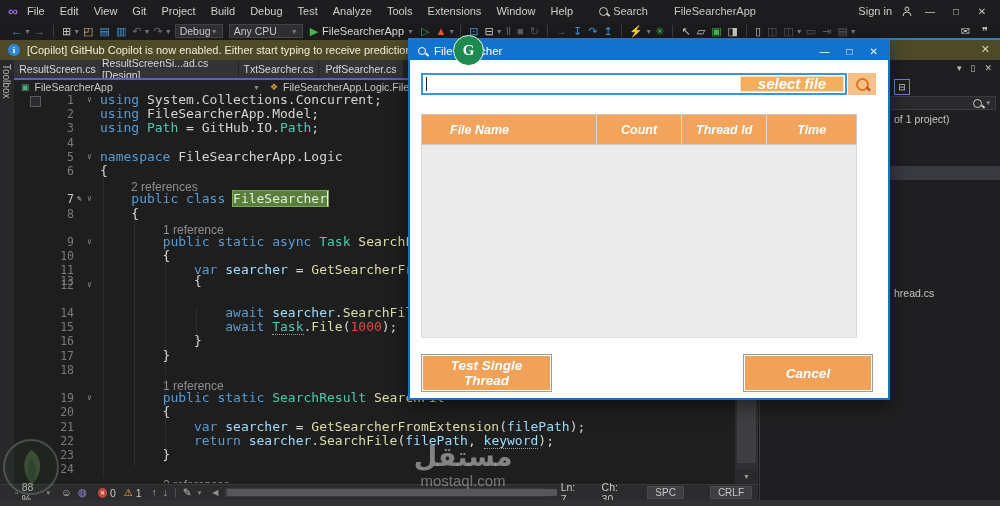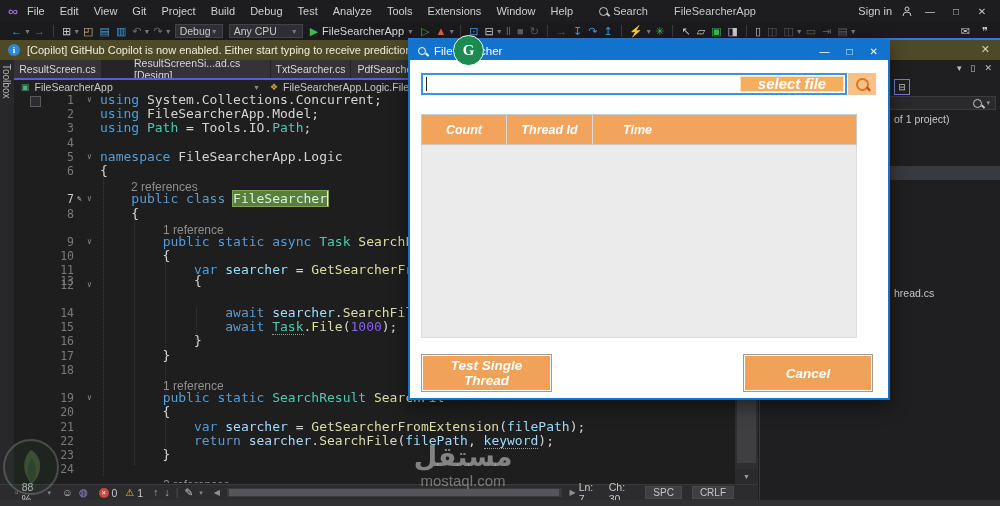--- a/index.html
+++ b/index.html
@@ -58,21 +58,21 @@
   .crow{position:absolute;left:0;width:100%;height:14.2px;line-height:14.2px;
     font-family:"DejaVu Sans Mono",monospace;font-size:13px;white-space:pre;}
   .lnum{position:absolute;left:0;width:60px;text-align:right;color:#7a7a7a;font-size:11.5px;
     font-family:"DejaVu Sans Mono",monospace;}
   .lnum.cur{color:#c8c8c8;}
   .pen{position:absolute;left:63px;color:#bdbdbd;font-size:8px;}
   .fold{position:absolute;left:73px;color:#8a8a8a;font-size:8px;}
   .ctext{position:absolute;left:86px;white-space:pre;}
   .lens{position:absolute;top:2px;font-family:"Liberation Sans",sans-serif;font-size:12px;color:#8f8f8f;}
   .kw{color:#569cd6;} .ty{color:#4ec9b0;} .id{color:#9cdcfe;} .me{color:#dcdcaa;}
-  .pl{color:#d4d4d4;} .nu{color:#8b5cf6;}
+  .pl{color:#d4d4d4;} .nu{color:#ef4444;}
   .tyu{color:#4ec9b0;border-bottom:1px dotted #9a9a9a;} .idu{color:#9cdcfe;border-bottom:1px dotted #9a9a9a;}
   .hl{color:#d9f5de;background:#5a7e3b;outline:1px solid #7da44e;border-right:1px solid #e8e8e8;}
   .iguide{position:absolute;width:0;border-left:1px dotted rgba(255,255,255,0.12);}
   #margin-ico{position:absolute;left:30px;top:96px;width:9px;height:9px;border:1px solid #5a5a5e;background:#2c2c2e;z-index:2;}
   
   #vscroll{position:absolute;left:735px;top:95px;width:23px;height:389px;background:#2f2f31;}
   #vthumb{position:absolute;left:2px;top:6px;width:19px;height:362px;background:#3f3f42;}
   #vdown{position:absolute;left:0;bottom:0;width:23px;height:15px;background:#2a2a2c;color:#9a9a9a;
     font-size:7px;text-align:center;line-height:15px;}
   
@@ -88,21 +88,21 @@
   #se-item{position:absolute;left:134px;top:227px;font-size:10.5px;color:#c8c8c8;}
   
   #ebar{position:absolute;left:0;top:484px;width:758px;height:16px;background:#2c2c2e;border-top:1px solid #3a3a3c;
     display:flex;align-items:center;font-size:10.5px;color:#c8c8c8;padding-left:12px;box-sizing:border-box;z-index:6;}
   .eico{margin:0 3px;line-height:1;}
   .errdot{display:inline-flex;align-items:center;justify-content:center;width:10px;height:10px;border-radius:50%;
     background:#c64840;color:#fff;font-size:6px;margin:0 3px 0 8px;}
   .warntri{color:#d9b44a;font-size:10px;margin:0 3px 0 8px;}
   #hscroll{width:352px;height:9px;background:#3a3a3d;margin:0 4px;position:relative;}
   #hthumb{position:absolute;left:2px;top:1px;width:330px;height:7px;background:#56565a;}
-  #ebar-right{margin-left:auto;display:flex;align-items:center;gap:10px;padding-right:24px;}
+  #ebar-right{margin-left:auto;display:flex;align-items:center;gap:26px;padding-right:6px;}
   .statbox{background:#3f3f43;border:1px solid #4a4a4e;padding:0px 7px;font-size:10px;}
   #statusstrip{position:absolute;left:0;top:500px;width:1000px;height:6px;background:#313134;z-index:7;}
   
   #dialog{position:absolute;left:408px;top:40px;width:482px;height:360px;background:#fff;border:2px solid #1273cf;
     box-sizing:border-box;z-index:50;box-shadow:0 6px 18px rgba(0,0,0,0.45);overflow:visible;}
   #dlg-title{position:absolute;left:0;top:0;width:478px;height:18px;background:#1273cf;display:flex;align-items:center;
     color:#fff;font-size:11.5px;}
   #dlg-title .mag{margin:0 8px 0 8px;width:6px;height:6px;}
   #dlg-controls{margin-left:auto;display:flex;gap:17px;padding-right:10px;font-size:10px;}
   #dlg-input{position:absolute;left:11px;top:31px;width:426px;height:22px;background:#fff;border:2px solid #3d93e0;
@@ -251,21 +251,21 @@
     <span id="notif-close">✕</span>
   </div>
   <div id="accentline"></div>
 
   <div id="toolboxstrip">
     <span>Toolbox</span>
   </div>
 
   <div id="tabbar">
       <div class="tab" style="width: 88px;">ResultScreen.cs</div>
-      <div class="tab" style="width: 137px; margin-left: 32px;">ResultScreenSi...ad.cs [Design]</div>
+      <div class="tab" style="width: 137px;">ResultScreenSi...ad.cs [Design]</div>
       <div class="tab" style="width: 80px;">TxtSearcher.cs</div>
       <div class="tab" style="width: 85px;">PdfSearcher.cs</div>
     </div>
   <div id="tabline"></div>
 
   <div id="breadcrumb">
     <div id="bc-left">
       <span id="bc-proj-ico">▣</span>
       <span>FileSearcherApp</span>
       <span id="bc-caret">▼</span>
@@ -278,21 +278,21 @@
 
   <div id="margin-ico"></div>
   <div id="codearea">
     <div class="iguide" style="left:89px;top:73px;height:310px;"></div>
     <div class="iguide" style="left:120px;top:116px;height:256px;"></div>
     <div class="iguide" style="left:151px;top:158px;height:211px;"></div>
     <div class="iguide" style="left:182px;top:214px;height:43px;"></div>
     <div id="coderows">
         <div class="crow" style="top: 0px;"><span class="lnum">1</span><span class="fold">∨</span><span class="ctext"><span class="kw">using </span><span class="pl">System.Collections.Concurrent;</span></span></div>
         <div class="crow" style="top: 14.2px;"><span class="lnum">2</span><span class="ctext"><span class="kw">using </span><span class="pl">FileSearcherApp.Model;</span></span></div>
-        <div class="crow" style="top: 28.4px;"><span class="lnum">3</span><span class="ctext"><span class="kw">using </span><span class="ty">Path</span><span class="pl"> = Tools.IO.</span><span class="ty">Path</span><span class="pl">;</span></span></div>
+        <div class="crow" style="top: 28.4px;"><span class="lnum">3</span><span class="ctext"><span class="kw">using </span><span class="ty">Path</span><span class="pl"> = GitHub.IO.</span><span class="ty">Path</span><span class="pl">;</span></span></div>
         <div class="crow" style="top: 42.6px;"><span class="lnum">4</span><span class="ctext"></span></div>
         <div class="crow" style="top: 56.8px;"><span class="lnum">5</span><span class="fold">∨</span><span class="ctext"><span class="kw">namespace </span><span class="pl">FileSearcherApp.Logic</span></span></div>
         <div class="crow" style="top: 71px;"><span class="lnum">6</span><span class="ctext"><span class="pl">{</span></span></div>
         <div class="crow" style="top: 85.2px;"><span class="lens" style="left: 117px;">2 references</span></div>
         <div class="crow" style="top: 99.4px;"><span class="lnum cur">7</span><span class="pen">✎</span><span class="fold">∨</span><span class="ctext"><span class="pl">    </span><span class="kw">public class </span><span class="hl">FileSearcher</span></span></div>
         <div class="crow" style="top: 113.6px;"><span class="lnum">8</span><span class="ctext"><span class="pl">    {</span></span></div>
         <div class="crow" style="top: 127.8px;"><span class="lens" style="left: 149px;">1 reference</span></div>
         <div class="crow" style="top: 142px;"><span class="lnum">9</span><span class="fold">∨</span><span class="ctext"><span class="pl">        </span><span class="kw">public static async </span><span class="ty">Task</span><span class="pl"> </span><span class="me">SearchFileA</span></span></div>
         <div class="crow" style="top: 156.2px;"><span class="lnum">10</span><span class="ctext"><span class="pl">        {</span></span></div>
         <div class="crow" style="top: 170.4px;"><span class="lnum">11</span><span class="ctext"><span class="pl">            </span><span class="kw">var</span><span class="pl"> </span><span class="id">searcher</span><span class="pl"> = </span><span class="me">GetSearcherFromEx</span></span></div>
@@ -375,20 +375,21 @@
       </div>
     </div>
     <input id="dlg-input" type="text" value="" style="">
     <div id="dlg-caret"></div>
     <button id="dlg-selectfile">select file</button>
     <div id="dlg-magbtn">
       <span class="mag"></span>
     </div>
     <div id="dlg-table">
       <div id="dlg-thead">
+          <div class="thcell first" style="width: 176px;">File Name</div>
           <div class="thcell" style="width: 85px;">Count</div>
           <div class="thcell" style="width: 86px;">Thread Id</div>
           <div class="thcell" style="width: 89px;">Time</div>
         </div>
       <div id="dlg-tbody"></div>
     </div>
     <button class="dlgbtn" id="btn-test">Test Single Thread</button>
     <button class="dlgbtn" id="btn-cancel">Cancel</button>
   </div>
 

